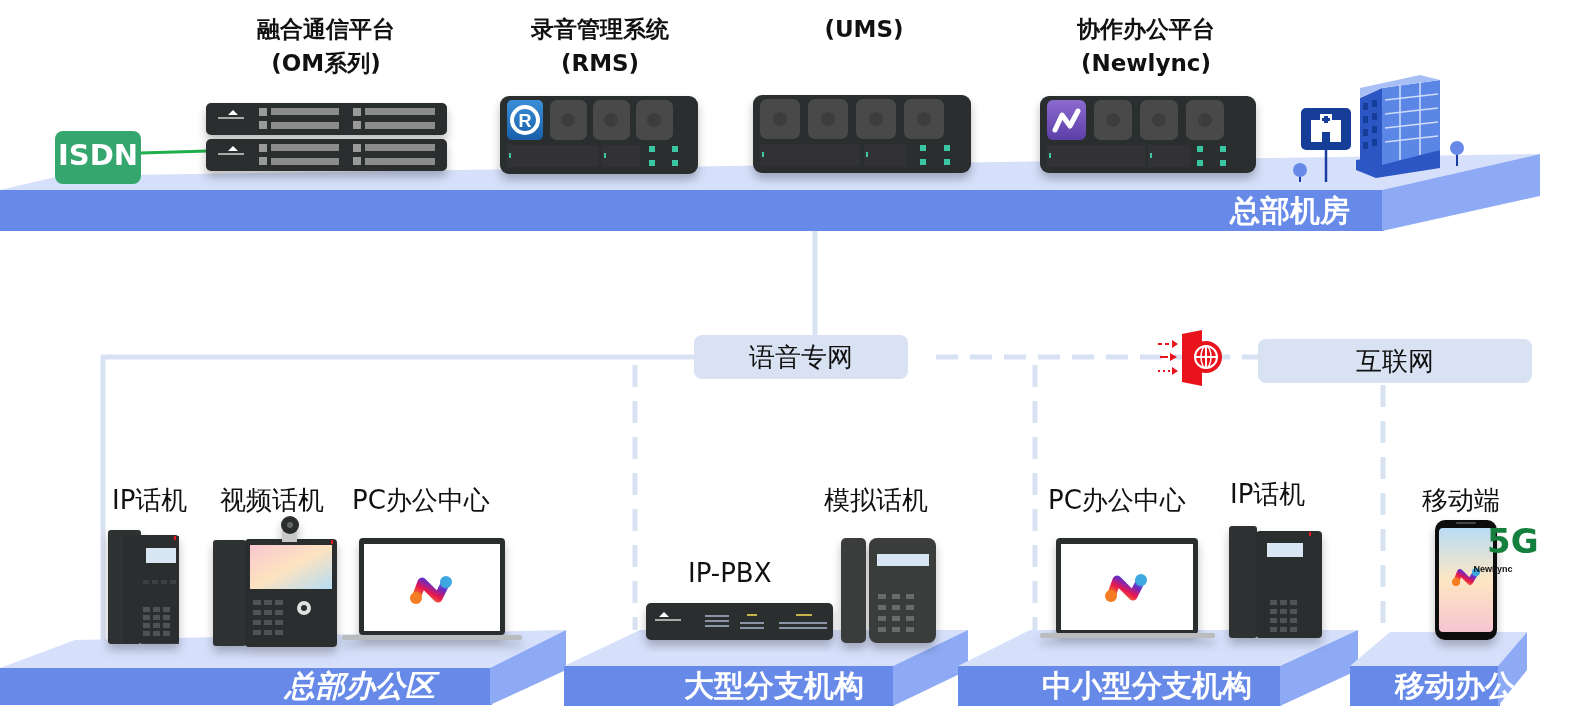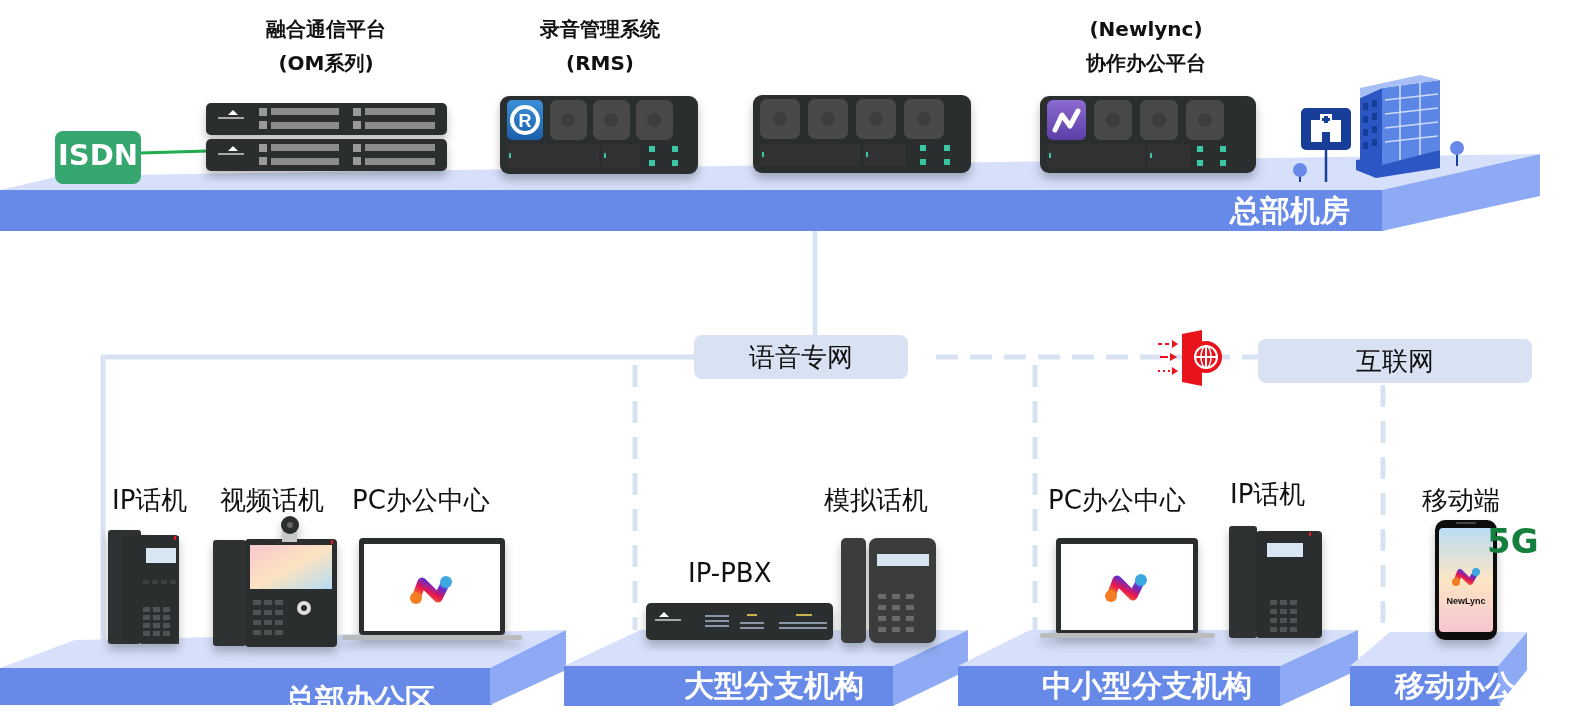--- a/index.html
+++ b/index.html
@@ -1,19 +1,19 @@
 <!DOCTYPE html>
 <html><head>
 <meta charset="utf-8">
 <style>
   html,body{margin:0;padding:0;background:#fff;}
   body{width:1571px;height:726px;position:relative;overflow:hidden;font-family:"DejaVu Sans","Liberation Sans",sans-serif;}
   .abs{position:absolute;}
   svg.canvas{position:absolute;left:0;top:0;}
-  .title{position:absolute;text-align:center;font-weight:bold;font-size:20px;line-height:34px;color:#111;white-space:nowrap;transform:translateX(-50%);}
+  .title{position:absolute;text-align:center;font-weight:bold;font-size:23px;line-height:34px;color:#111;white-space:nowrap;transform:translateX(-50%);}
   .plabel{position:absolute;font-weight:bold;font-size:30px;color:#fff;white-space:nowrap;line-height:36px;}
   .dlabel{position:absolute;font-size:26px;color:#111;white-space:nowrap;line-height:32px;}
   .netbox{position:absolute;background:#d9e2f3;border-radius:8px;font-size:26px;color:#111;text-align:center;line-height:44px;}
   .isdn{position:absolute;left:55px;top:131px;width:86px;height:53px;background:#35a66e;border-radius:8px;color:#fff;font-weight:bold;font-size:29px;text-align:center;line-height:49px;}
   .fiveg{position:absolute;left:1487px;top:521px;font-weight:bold;font-size:34px;color:#15803d;line-height:40px;}
   .newlync-txt{font-family:"Liberation Sans",sans-serif;font-weight:bold;}
 </style>
 </head>
 <body>
 
@@ -376,41 +376,42 @@
 
 <div class="title" style="left:326px;top:12px;">
   <div>融合通信平台</div>
   <div>(OM系列)</div>
 </div>
 <div class="title" style="left:600px;top:12px;">
   <div>录音管理系统</div>
   <div>(RMS)</div>
 </div>
 <div class="title" style="left:864px;top:12px;">
+  <div>(UMS)</div>
 </div>
 <div class="title" style="left:1146px;top:12px;">
+  <div>协作办公平台</div>
   <div>(Newlync)</div>
-  <div>协作办公平台</div>
 </div>
 
 <div class="isdn">ISDN</div>
 
 <div class="plabel" style="left:1230px;top:193px;text-align:center;">总部机房</div>
-<div class="plabel" style="left:285px;top:682px;">总部办公区</div>
+<div class="plabel" style="left:285px;top:668px;font-style:italic;">总部办公区</div>
 <div class="plabel" style="left:684px;top:668px;">大型分支机构</div>
 <div class="plabel" style="left:1042px;top:668px;">中小型分支机构</div>
 <div class="plabel" style="left:1395px;top:668px;">移动办公</div>
 
 <div class="netbox" style="left:694px;top:335px;width:214px;height:44px;">语音专网</div>
 <div class="netbox" style="left:1258px;top:339px;width:274px;height:44px;">互联网</div>
 
 <div class="dlabel" style="left:112px;top:484px;">IP话机</div>
 <div class="dlabel" style="left:220px;top:484px;">视频话机</div>
 <div class="dlabel" style="left:352px;top:484px;">PC办公中心</div>
 <div class="dlabel" style="left:688px;top:557px;">IP-PBX</div>
 <div class="dlabel" style="left:824px;top:484px;">模拟话机</div>
 <div class="dlabel" style="left:1048px;top:484px;">PC办公中心</div>
 <div class="dlabel" style="left:1230px;top:478px;">IP话机</div>
 <div class="dlabel" style="left:1422px;top:484px;">移动端</div>
 
-<div class="abs newlync-txt" style="left:1440px;top:596px;width:52px;text-align:center;font-size:9px;color:#111;">NewLync</div>
+<div class="abs newlync-txt" style="left:1440px;top:564px;width:52px;text-align:center;font-size:9px;color:#111;padding-left:27px;">NewLync</div>
 
 <div class="fiveg">5G</div>
 
 </body></html>

